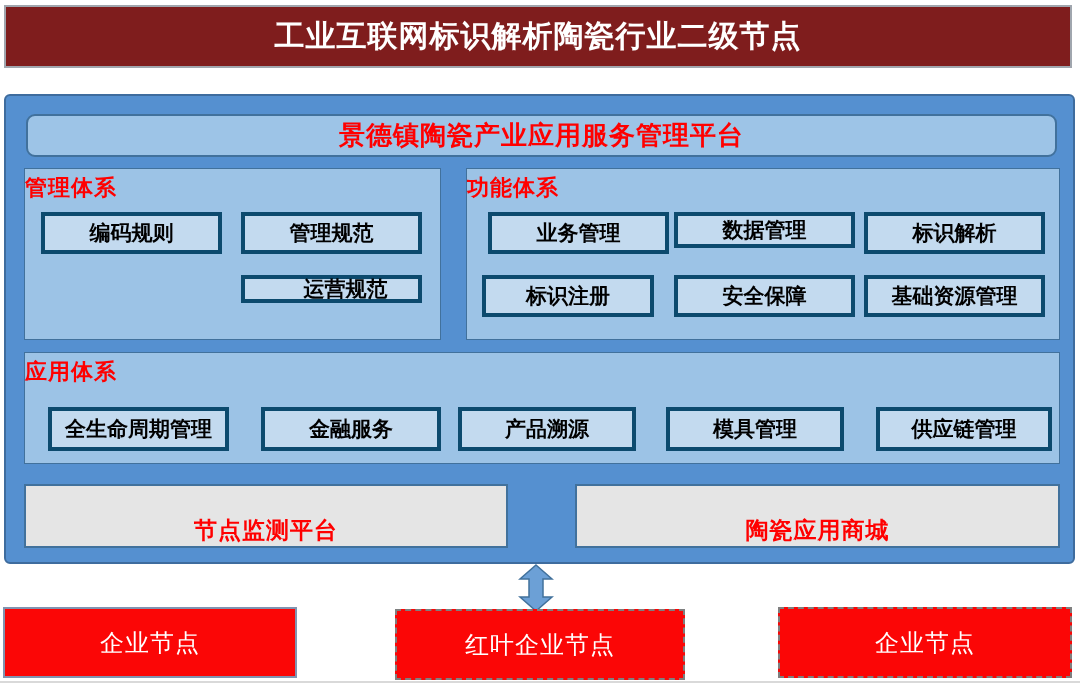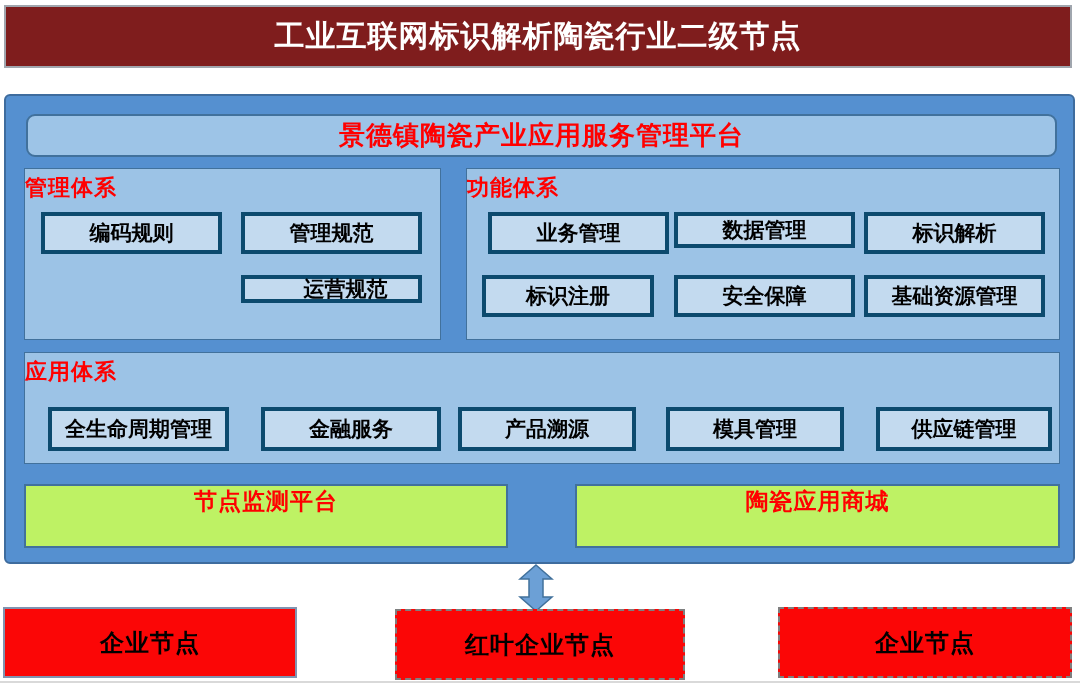--- a/index.html
+++ b/index.html
@@ -34,31 +34,31 @@
     position:absolute;left:0;top:4px;width:100%;text-align:left;
     color:#ff0000;font-size:22px;font-weight:700;letter-spacing:1px;
   }
   .box{
     position:absolute;box-sizing:border-box;background:#c3daef;border:4px solid #0c4a6e;
     display:flex;align-items:center;justify-content:center;
     color:#000000;font-size:21px;font-weight:700;white-space:nowrap;
   }
   .bar{
     position:absolute;top:388px;height:64px;box-sizing:border-box;
-    background:#bef264;border:2px solid #41719c;
-    display:flex;align-items:flex-start;justify-content:center;
+    background:#e5e5e5;border:2px solid #41719c;
+    display:flex;align-items:flex-end;justify-content:center;
     color:#ff0000;font-size:23px;font-weight:700;letter-spacing:1px;
   }
   .bar-monitor{left:18px;width:484px;}
   .bar-mall{left:569px;width:485px;}
   .arrow{position:absolute;left:518px;top:564px;width:36px;height:48px;}
   .node{
     position:absolute;top:607px;height:71px;box-sizing:border-box;background:#fb0606;
     display:flex;align-items:center;justify-content:center;
-    color:#000000;font-size:24px;font-weight:700;letter-spacing:1px;
+    color:#ffffff;font-size:24px;font-weight:400;letter-spacing:1px;
   }
   .node-left{left:3px;width:294px;border:2px solid #8193b0;}
   .node-mid{left:395px;top:609px;width:290px;border:2px dashed #7f7f7f;}
   .node-right{left:778px;width:294px;border:2px dashed #7f7f7f;}
 </style>
 </head>
 <body>
 
 <div class="page">
 

